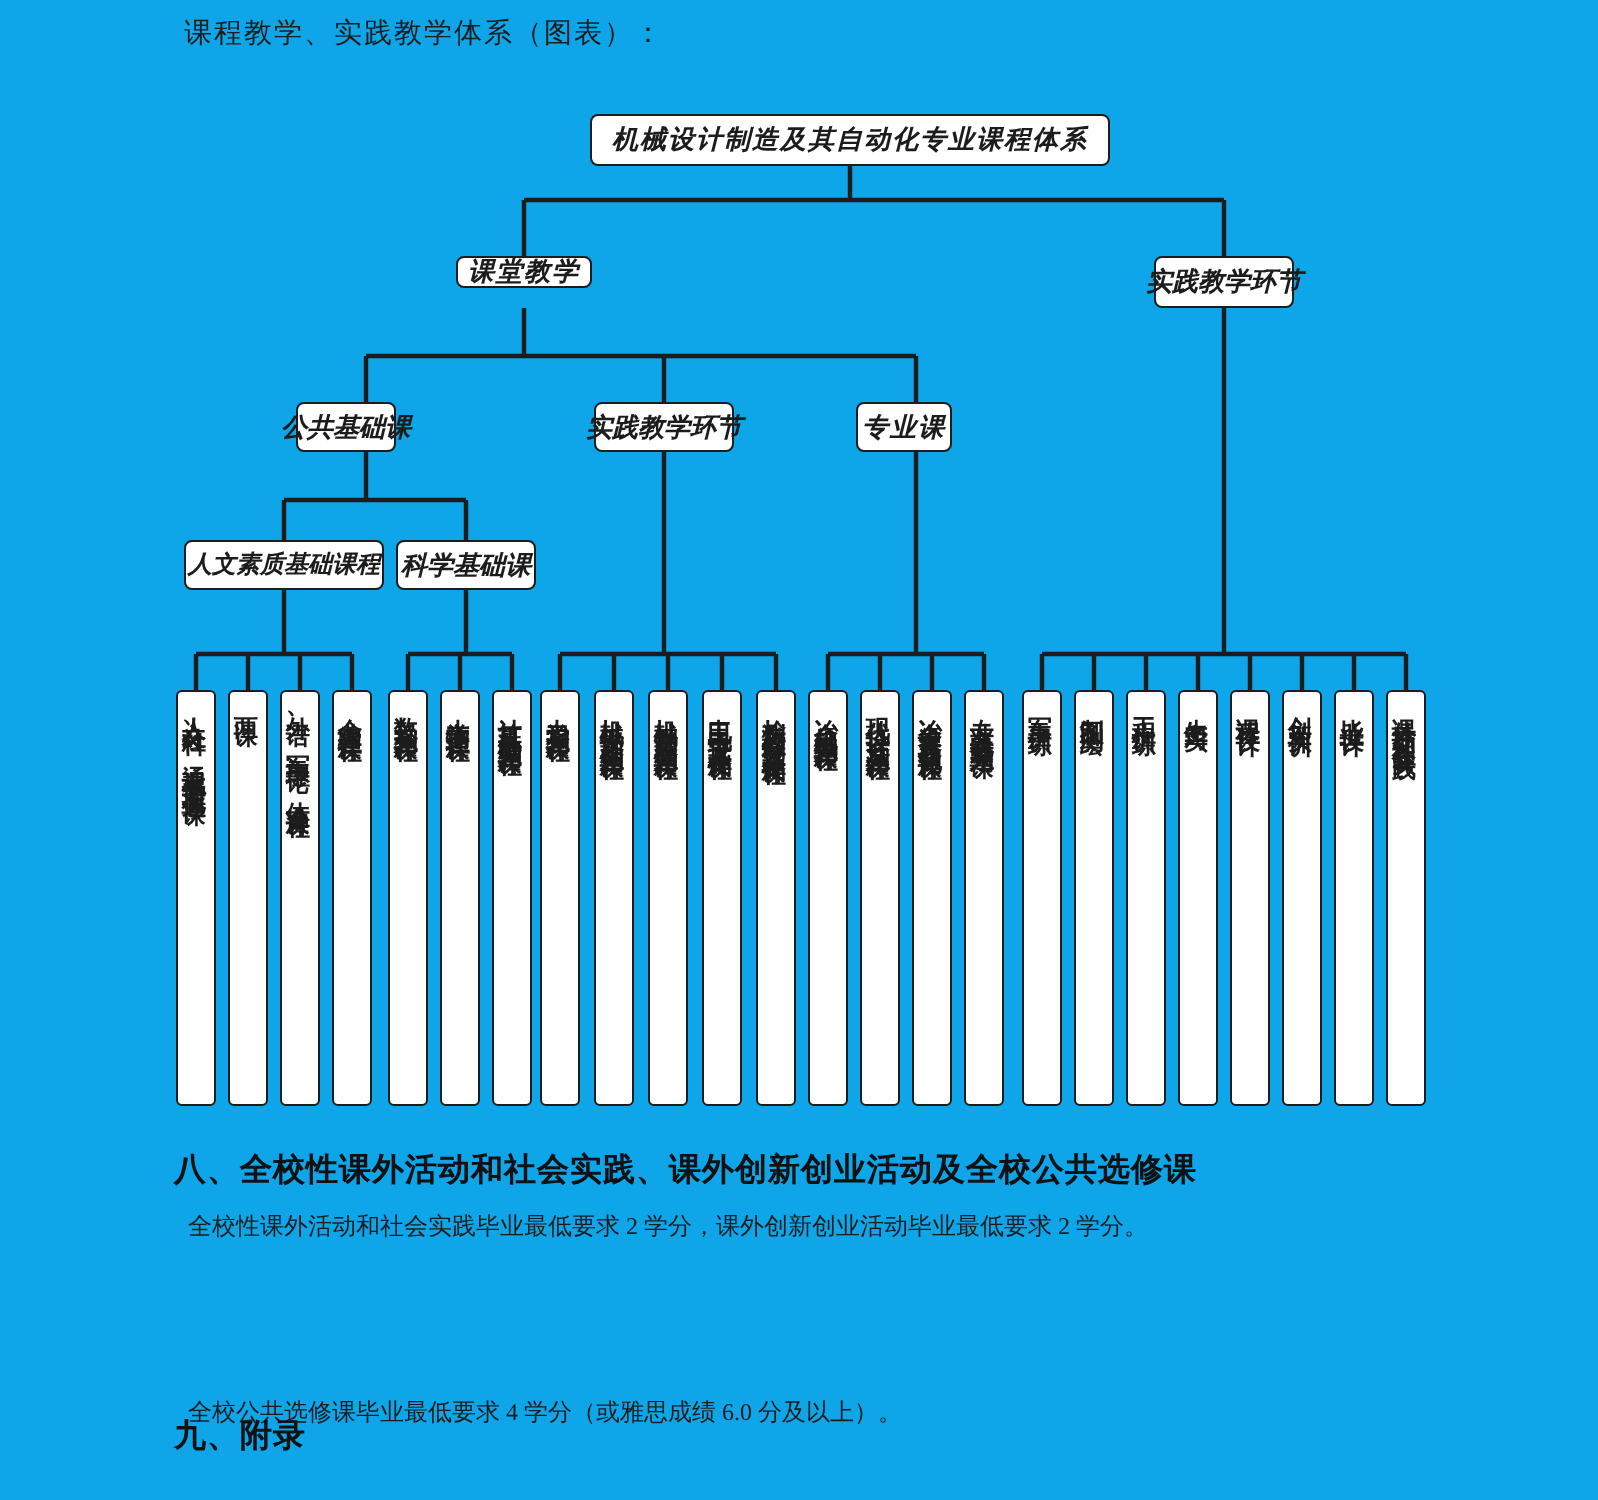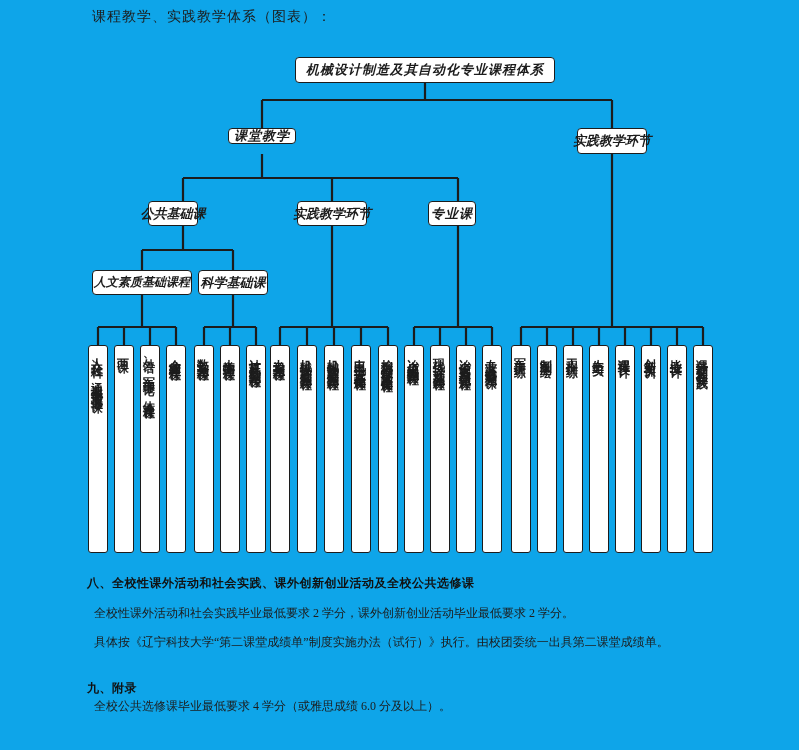--- a/index.html
+++ b/index.html
@@ -40,21 +40,21 @@
     font-size:12px;font-weight:600;
     line-height:16px;
     letter-spacing:2.3px;
     padding-top:3px;
     overflow:hidden;
   }
   
   .h-sec{
     position:absolute;left:87px;margin:0;
     font-family:"Liberation Sans","DejaVu Sans",sans-serif;
-    font-weight:bold;font-size:12px;color:#111;
+    font-weight:bold;font-size:16px;color:#111;
     white-space:nowrap;letter-spacing:0.5px;
   }
   .para{
     position:absolute;left:62px;width:684px;margin:0;
     font-size:12px;line-height:23px;text-indent:32px;
     color:#1c1c1c;
   }
 </style>
 </head>
 <body>
@@ -112,18 +112,17 @@
     <div class="leaf" style="left:589px">生产实习</div>
     <div class="leaf" style="left:615px">课程设计</div>
     <div class="leaf" style="left:641px">创新实训</div>
     <div class="leaf" style="left:667px">毕业设计</div>
     <div class="leaf" style="left:693px">课外活动和社会实践</div>
   </div>
 
   <h2 class="h-sec" style="top:575px">八、全校性课外活动和社会实践、课外创新创业活动及全校公共选修课</h2>
 
   <p class="para" style="top:602px">全校性课外活动和社会实践毕业最低要求 2 学分，课外创新创业活动毕业最低要求 2 学分。</p>
-  <p class="para" style="top:631px">具体按《辽宁科技大学“第二课堂成绩单”制度实施办法（试行）》执行。由校团委统一出具第二课堂成绩单。</p>
   <p class="para" style="top:695px">全校公共选修课毕业最低要求 4 学分（或雅思成绩 6.0 分及以上）。</p>
 
-  <h2 class="h-sec" style="top:680px">九、附录</h2>
+  <h2 class="h-sec" style="top:708px">九、附录</h2>
 
 </div>
 
 </body></html>

